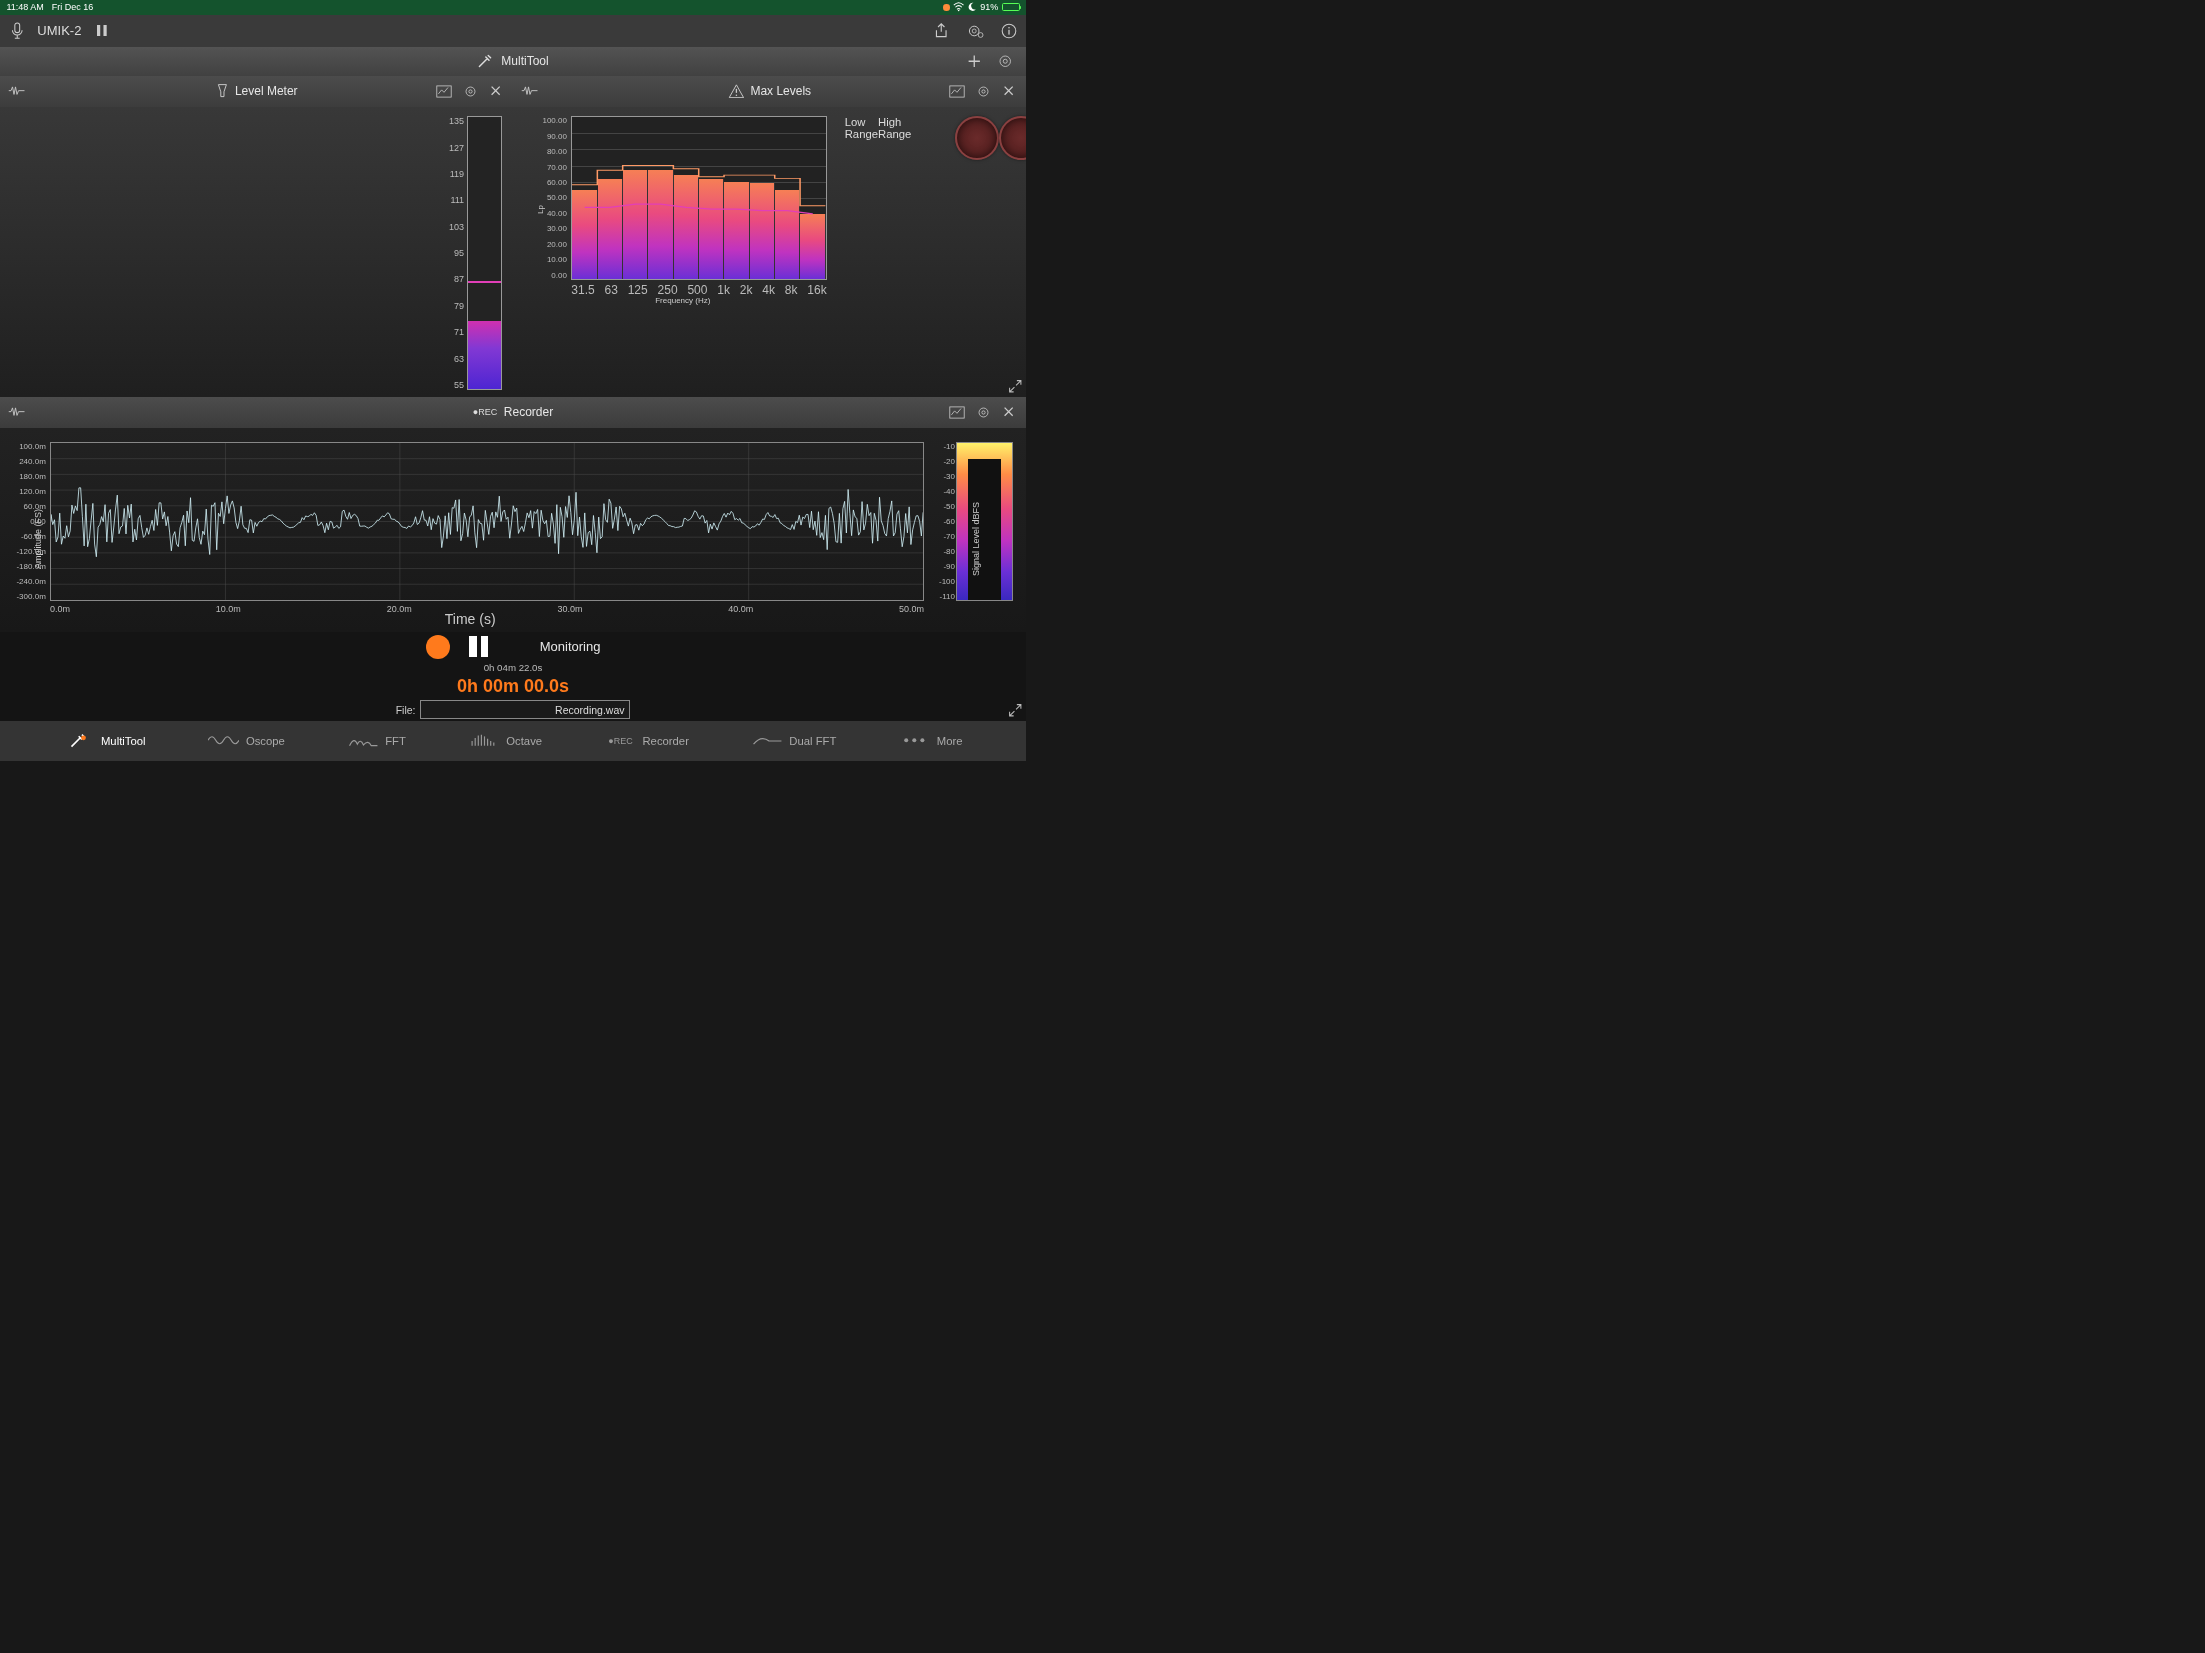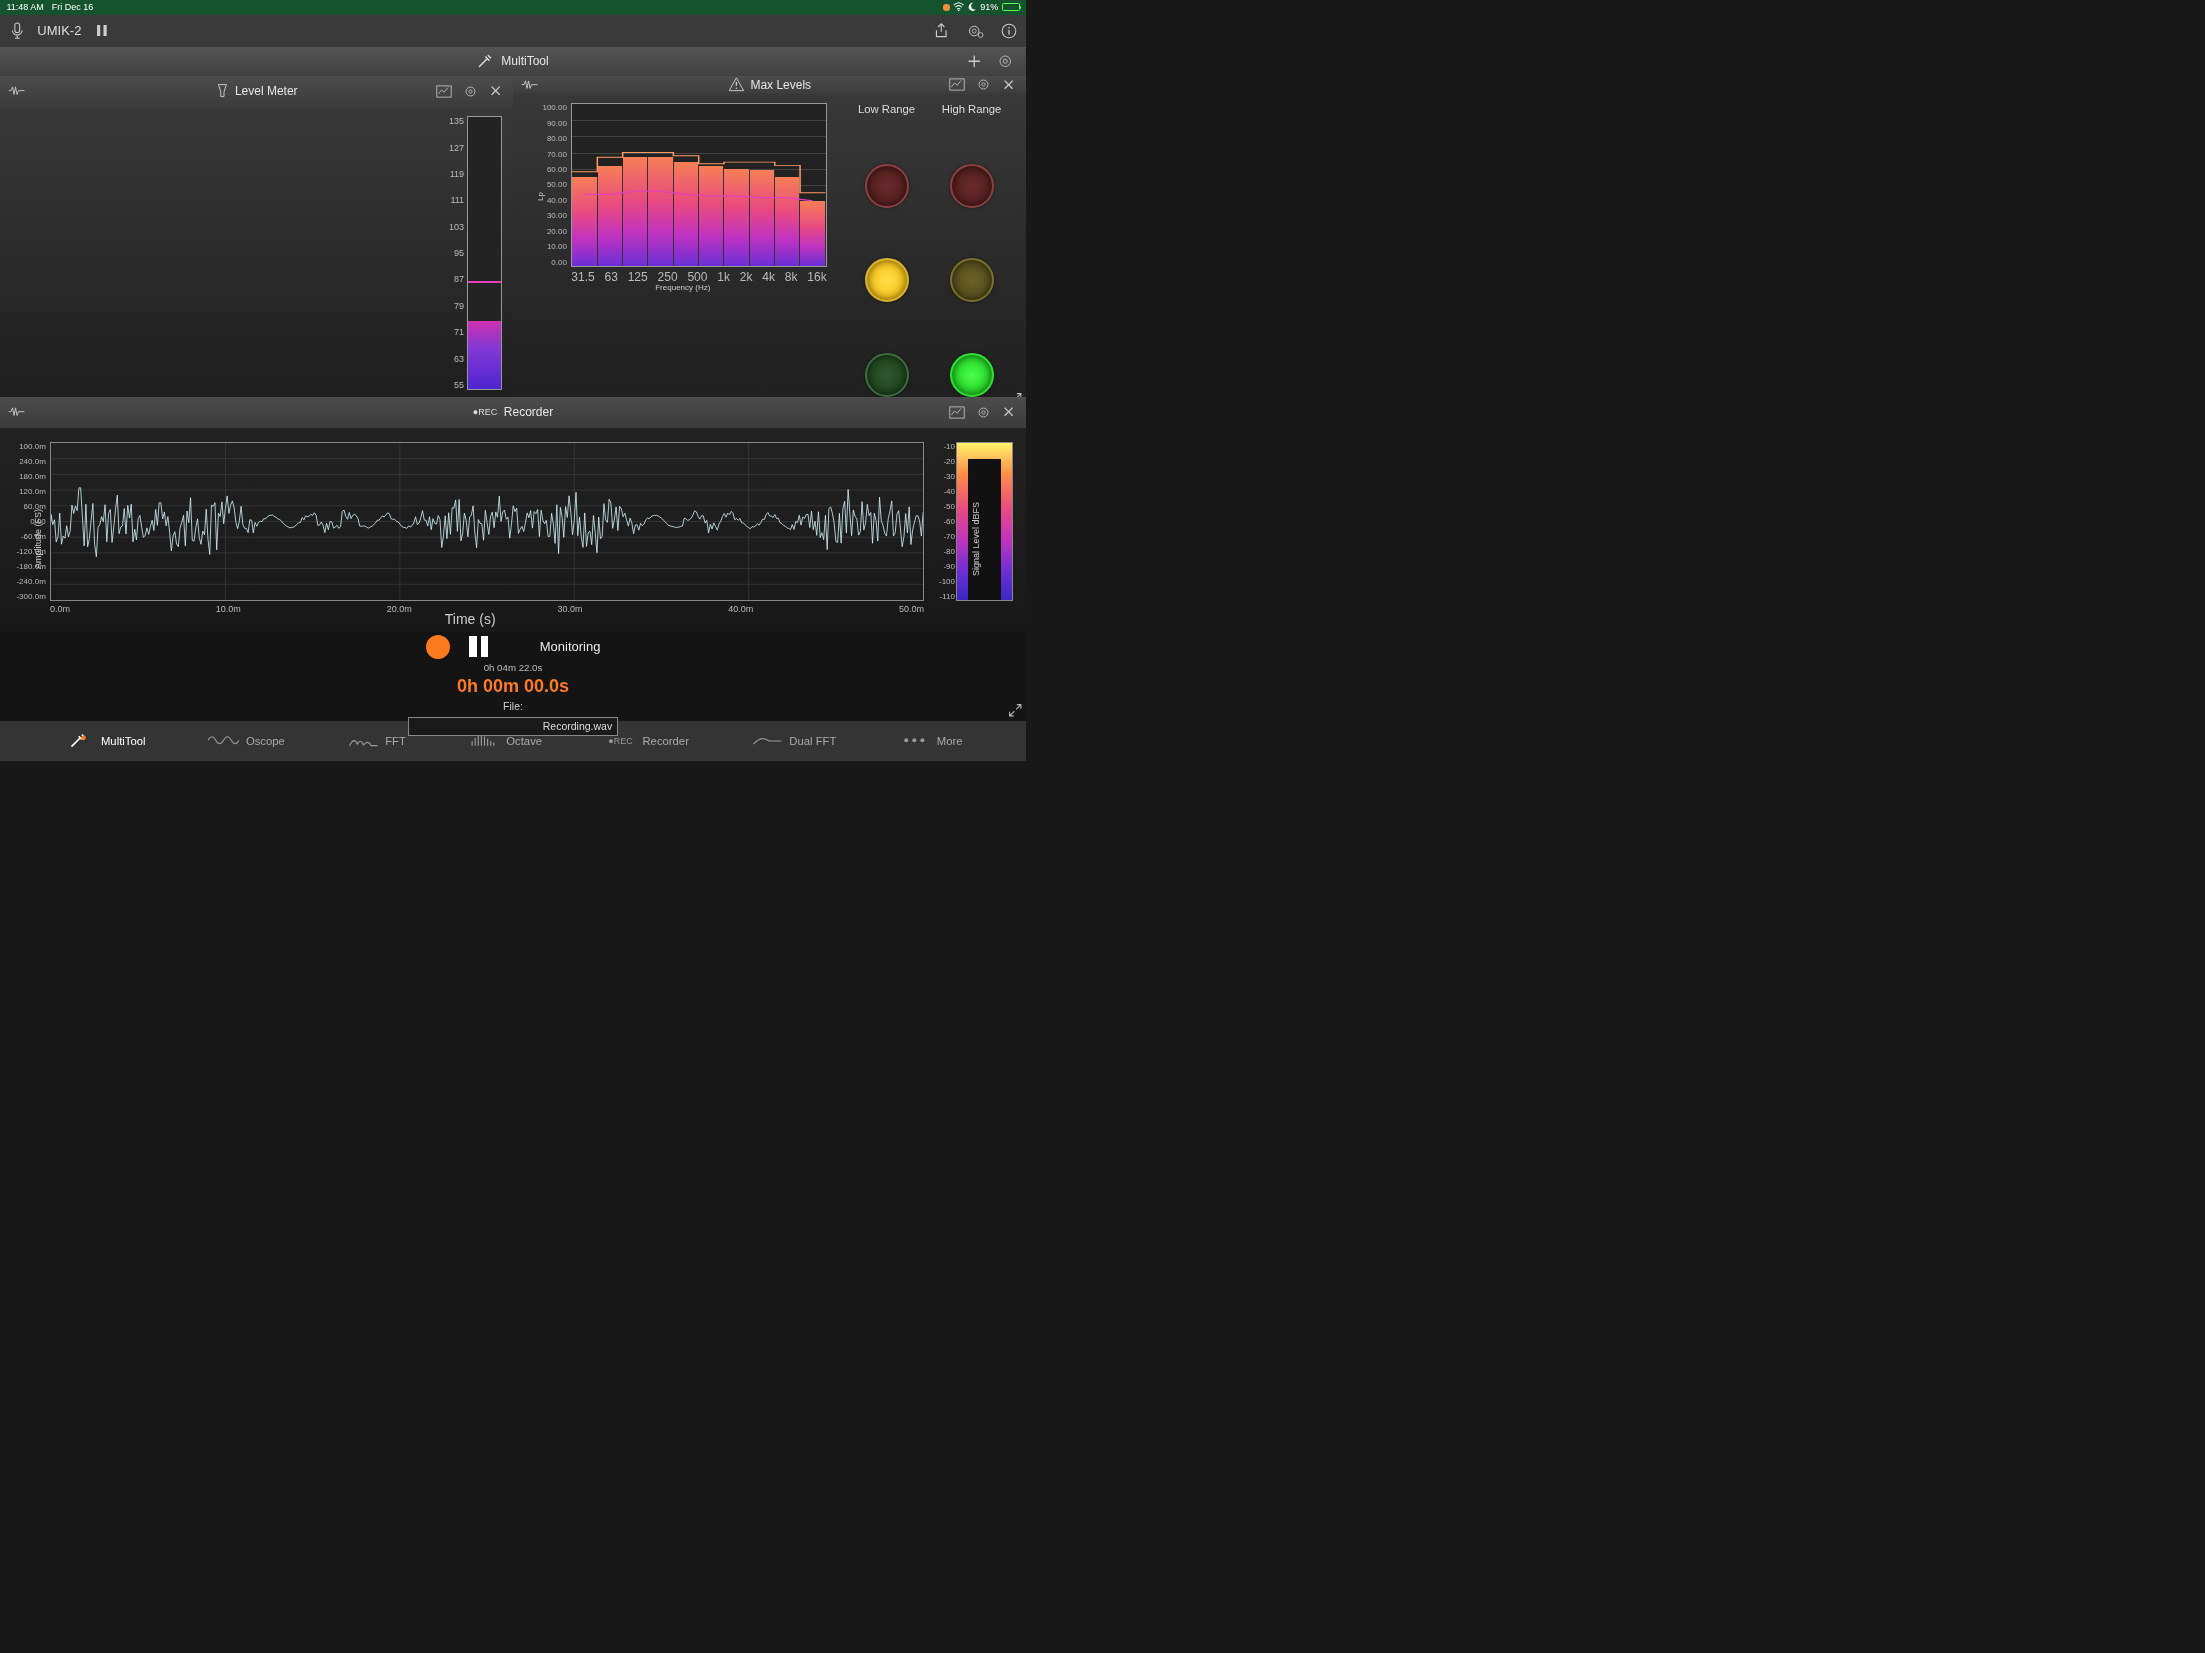--- a/index.html
+++ b/index.html
@@ -51,21 +51,21 @@
 .ml-chart { width: 291px; height: 178px; margin-left: 13px; position: relative; }
 .ml-axis-y { position: absolute; left: 0; top: 0; bottom: 14.5px; width: 32px; display: flex; flex-direction: column; justify-content: space-between; align-items: flex-end; font-size: 8px; color: #bbb; padding-right: 2.4px; }
 .ml-axis-y-label { position: absolute; left: -1.6px; top: 50%; transform: rotate(-90deg); font-size: 8px; color: #ccc; }
 .ml-plot { position: absolute; left: 34px; right: 1.6px; top: 0; bottom: 14.5px; border: 0.8px solid #999; background: #222; }
 .ml-axis-x { position: absolute; left: 34px; right: 1.6px; bottom: 0; height: 11.3px; display: flex; justify-content: space-between; font-size: 12px; color: #bbb; }
 .ml-axis-x-label { position: absolute; left: 50%; bottom: -11.3px; transform: translateX(-50%); font-size: 8px; color: #ccc; }
 .ml-bar { position: absolute; bottom: 0; background: linear-gradient(#f67f55 0%, #e94a80 40%, #c033c0 70%, #6b2fd6 100%); border-right: 0.8px solid #333; }
 .ml-outline { position: absolute; left:0; right:0; bottom:0; top:0; pointer-events:none; }
 
 
-.lights { width: 170px; display: flex; flex-direction: column; margin-left: auto; gap: 44px; }
+.lights { width: 170px; display: flex; flex-direction: row; margin-left: auto; gap: 44px; }
 .lights-head { display: flex; justify-content: space-around; font-size: 11.3px; color: #ddd; margin-bottom: 4.8px; }
 .lights-row { display: flex; justify-content: space-around; margin-bottom: 6.5px; }
 .light { width: 44px; height: 44px; border-radius: 50%; border: 2.4px solid #333; box-shadow: inset 0 0 8px rgba(0,0,0,.6), 0 0 3.2px rgba(0,0,0,.5); }
 .l-red-dim { background: radial-gradient(#6a2a2a, #4a1a1a); border-color:#8a4040; }
 .l-yellow-on { background: radial-gradient(#ffe14a, #f0b400); border-color:#d8b030; }
 .l-yellow-dim { background: radial-gradient(#6b6226, #4a4418); border-color:#7a7028; }
 .l-green-dim { background: radial-gradient(#2e5a2e, #1a3a1a); border-color:#406a40; }
 .l-green-on { background: radial-gradient(#4dff4d, #10c010); border-color:#30e030; }
 .ml-status { text-align: center; margin-top: 8px; font-size: 13px; color: #e6e6e6; width:100%; }
 
@@ -90,21 +90,21 @@
 
 
 .rec-controls { height: 89px; display:flex; flex-direction:column; align-items:center; padding-top:3.2px; gap:3.2px; background:#141414; position: relative;}
 .rec-top { display:flex; align-items:center; gap:19.4px; }
 .rec-btn { width: 24px; height: 24px; border-radius:50%; background:#ff7a1c; }
 .pause-btn { width: 19.4px; height: 21px; display:flex; gap:4px; }
 .pause-btn span { flex:1; background:#fff; }
 .rec-status { font-size:13px; color:#e6e6e6; margin-left: 32px; }
 .elapsed2 { font-size:9.7px; color:#bbb; }
 .rec-time { font-size:18px; font-weight:600; color:#ff7a1c; }
-.file-row { display:flex; align-items:center; gap:4.8px; font-size:10.5px;flex-direction:column; }
+.file-row { display:flex; align-items:center; gap:4.8px; font-size:10.5px; }
 .file-input { width: 210px; border:0.8px solid #888; background:#1a1a1a; color:#ddd; padding:2.4px 4.8px; text-align:right; font-size:10.5px; }
 
 
 .tabbar { height: 40px; background: #343434; display:flex; align-items:center; justify-content:space-around; padding: 0 32px; }
 .tab { display:flex; align-items:center; gap:6.5px; color:#aaa; font-size:11.3px; cursor:pointer; }
 .tab.active { color:#fff; }
 .tab .ticon { width:31px; height:18px; display:flex; align-items:center; justify-content:center; }
 
 svg { display:block; }
 </style>

